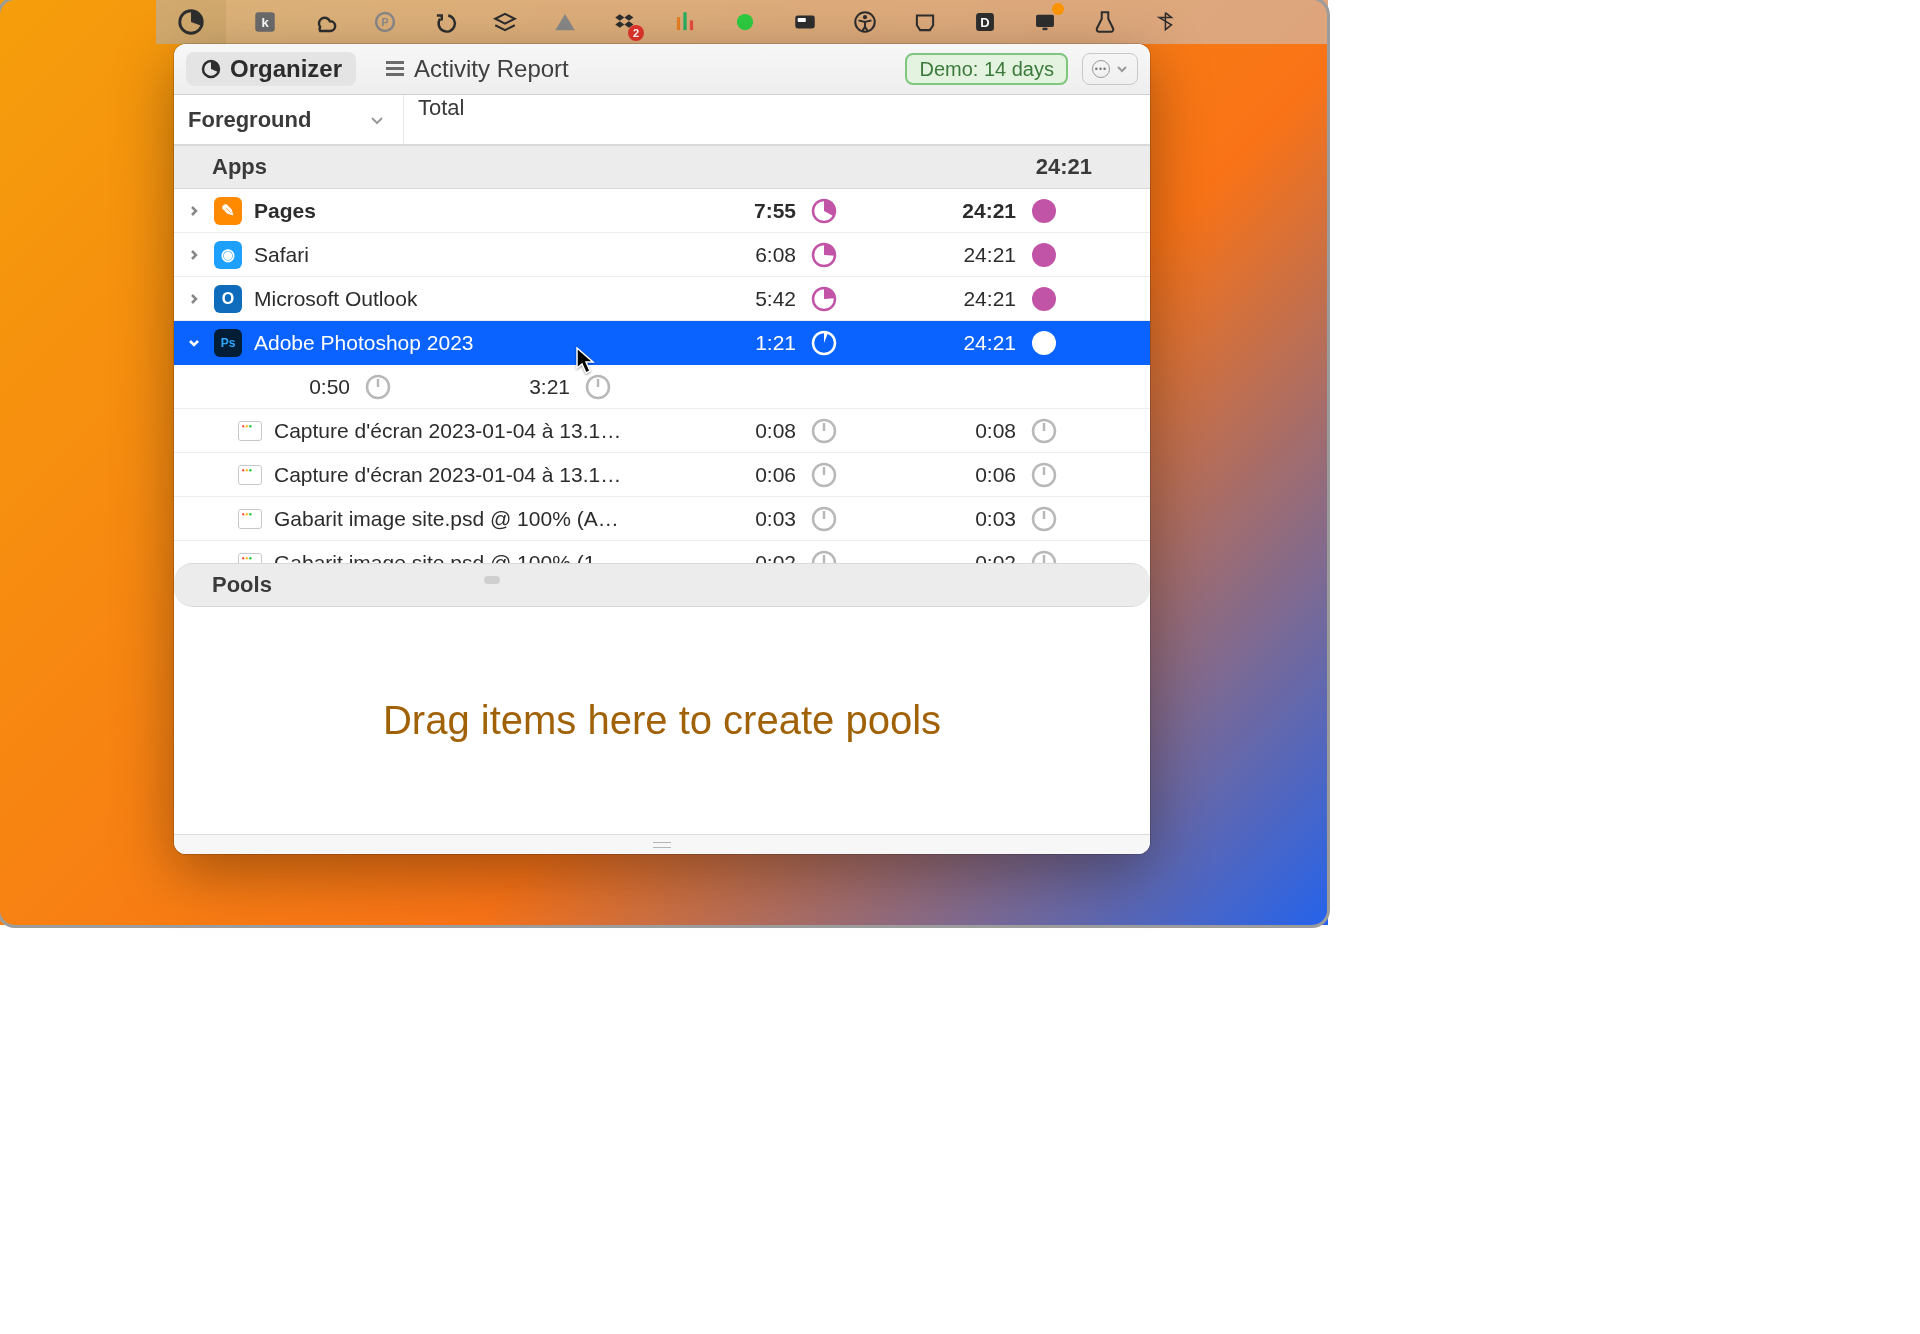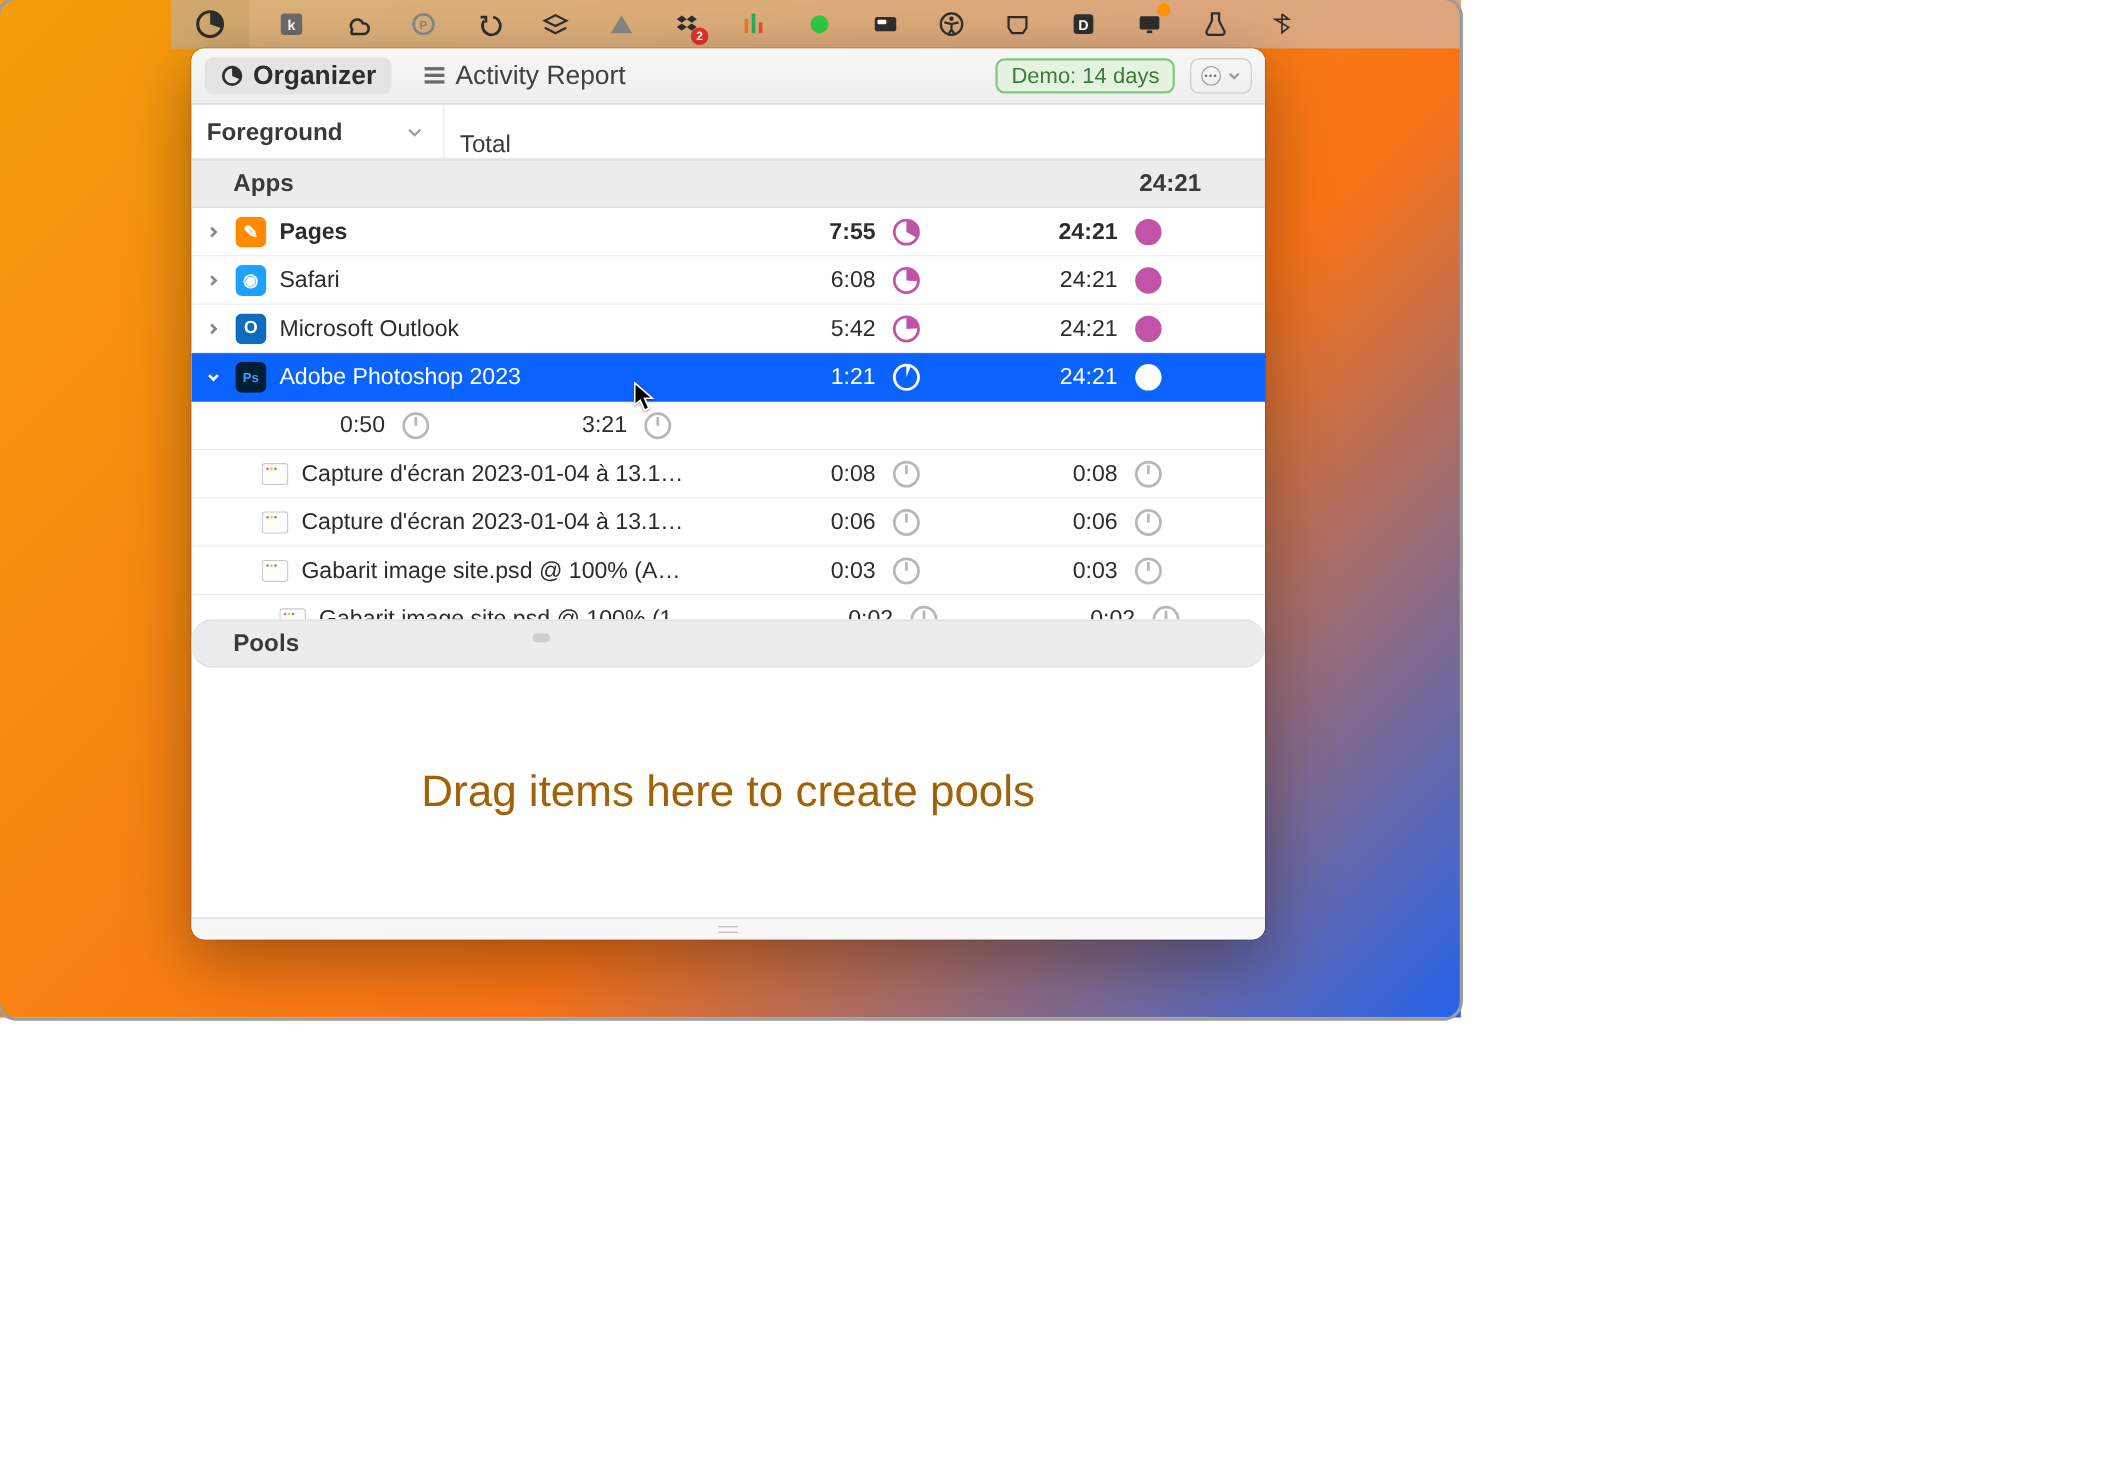--- a/index.html
+++ b/index.html
@@ -121,21 +121,21 @@
   height: 50px;
   display: flex;
   align-items: center;
   border-bottom: 1px solid #d9d9d9;
   font-size: 22px;
   color: #3a3a3a;
 }
 .col-name { width: 510px; padding-left: 44px; border-right: 1px solid #e6e6e6; height: 100%; display:flex; align-items:center;}
 .col-fg { width: 230px; padding-left: 14px; border-right: 1px solid #e6e6e6; height:100%; display:flex; align-items:center; gap:8px; font-weight:600; }
 .col-fg .chev { color:#9a9a9a; }
-.col-total { flex:1; padding-left: 14px; height:100%; display:flex; align-items:flex-end; }
+.col-total { flex:1; padding-left: 14px; height:100%; display:flex; align-items:flex-start; }
 .section-header {
   height: 44px;
   background: #ececec;
   border-top: 1px solid #d9d9d9;
   border-bottom: 1px solid #d9d9d9;
   display: flex; align-items: center;
   padding-left: 38px;
   font-size: 22px; font-weight: 600;
   color: #3a3a3a;
 }
@@ -214,21 +214,20 @@
 }
 .pools-drop {
   flex:1;
   display:flex; align-items:center; justify-content:center;
   font-size: 40px;
   color: #a16207;
 }
 .partial-row {
   height: 22px;
   overflow:hidden;
-  margin-left:16px;
 }
 .partial-row .row { height:44px; }
 .bottom-bar {
   height: 20px;
   background: #f7f7f7;
   border-top: 1px solid #dcdcdc;
   display:flex; align-items:center; justify-content:center;
 }
 .bottom-bar .handle {
   width: 18px; height: 6px;

